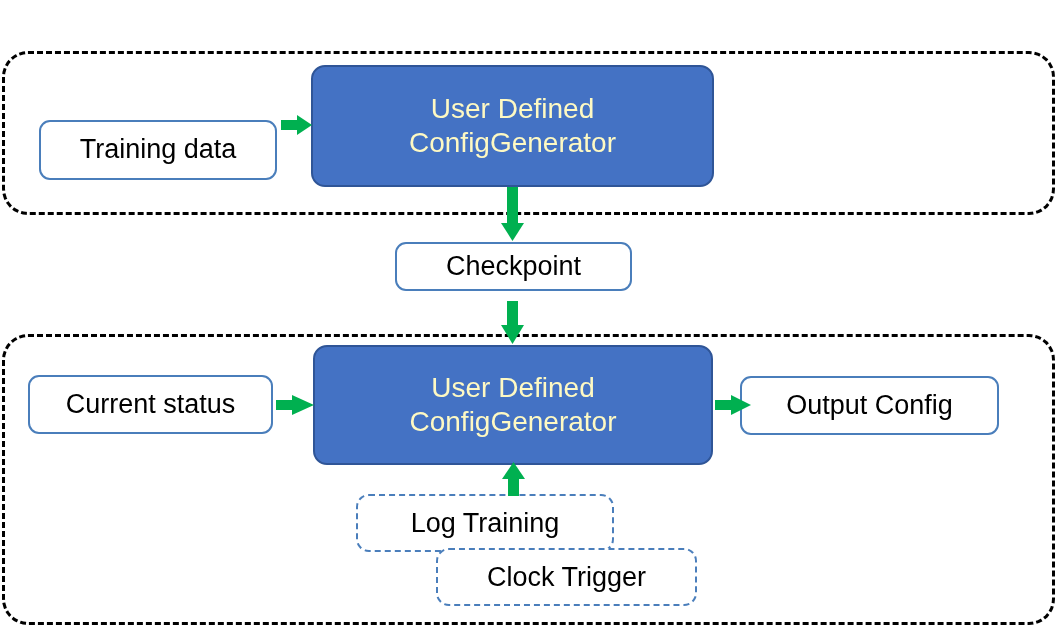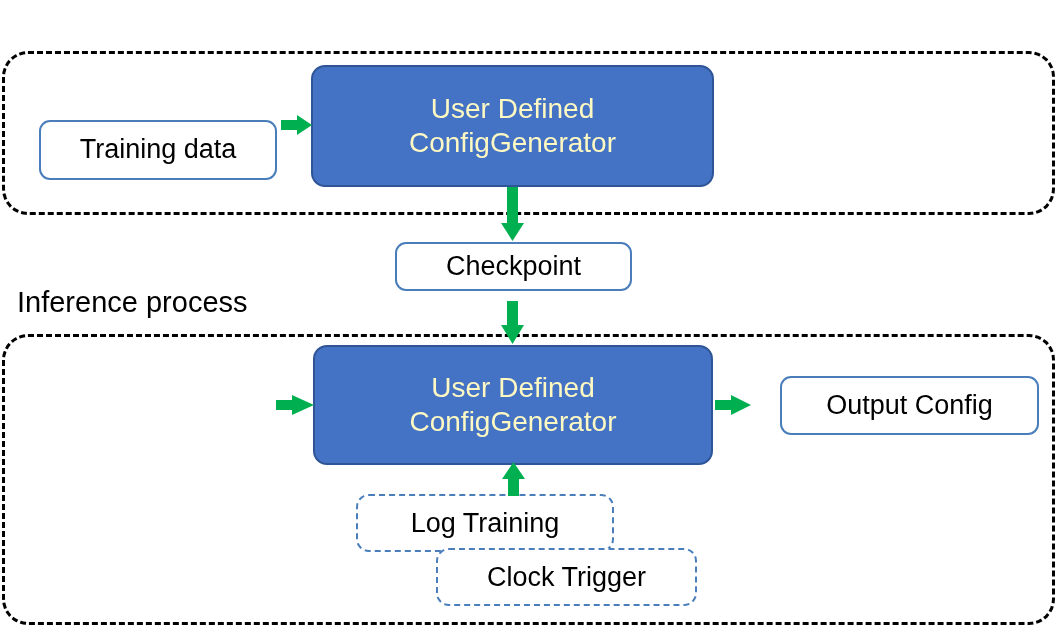--- a/index.html
+++ b/index.html
@@ -50,21 +50,21 @@
     align-items: center;
     justify-content: center;
     color: #000000;
     font-size: 27px;
     line-height: 1.1;
     white-space: nowrap;
   }
   #node-training-data   { left: 39px;  top: 96px;  width: 238px; height: 60px; margin-top: 24px; }
   #node-checkpoint      { left: 395px; top: 242px; width: 237px; height: 49px; }
   #node-current-status  { left: 28px;  top: 375px; width: 245px; height: 59px; }
-  #node-output-config   { left: 780px; top: 376px; width: 259px; height: 59px; }
+  #node-output-config   { left: 740px; top: 376px; width: 259px; height: 59px; }
 
   
   .node-blue {
     position: absolute;
     box-sizing: border-box;
     background: #4472C4;
     border: 2px solid #2F5597;
     border-radius: 14px;
     display: flex;
     flex-direction: column;
@@ -104,35 +104,35 @@
     pointer-events: none;
     z-index: 5;
   }
 </style>
 </head>
 <body>
 
 <div id="canvas">
 
 
-  <div class="group-title" id="title-inference">Inference process</div>
 
   <div class="group-box" id="group-training"></div>
 
   <div class="group-box" id="group-inference"></div>
 
   <div class="node-white" id="node-training-data">Training data</div>
 
   <div class="node-blue" id="node-cfg-training">
     <span>User Defined</span>
     <span>ConfigGenerator</span>
   </div>
 
   <div class="node-white" id="node-checkpoint">Checkpoint</div>
 
+  <div class="node-white" id="node-current-status">Current status</div>
 
   <div class="node-blue" id="node-cfg-inference">
     <span>User Defined</span>
     <span>ConfigGenerator</span>
   </div>
 
   <div class="node-white" id="node-output-config">Output Config</div>
 
   <div class="node-trigger" id="node-log-trigger">Log Training</div>
 

